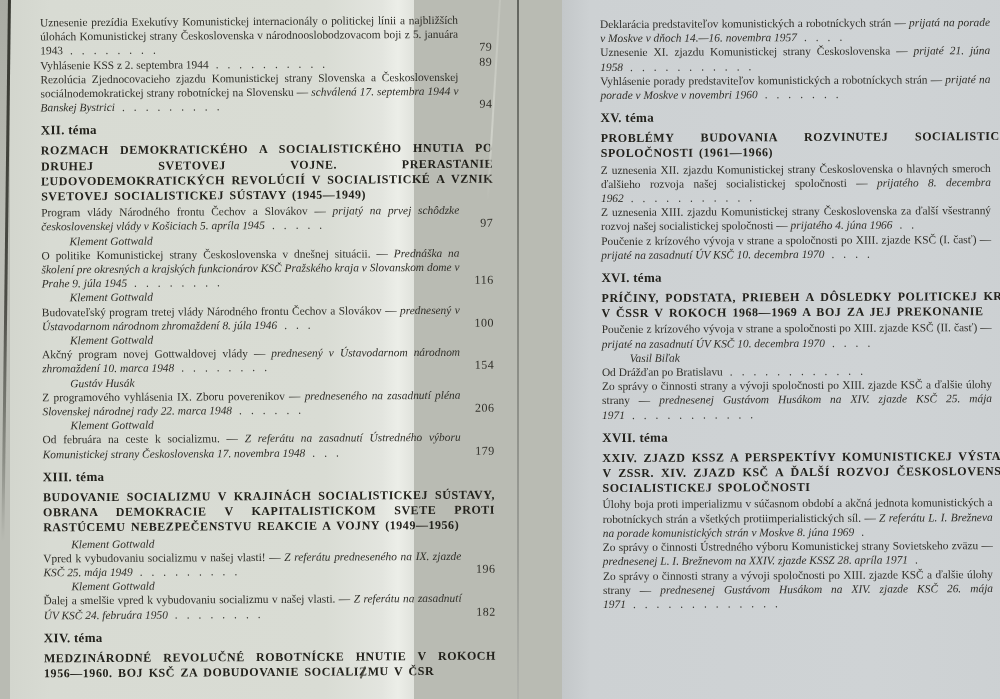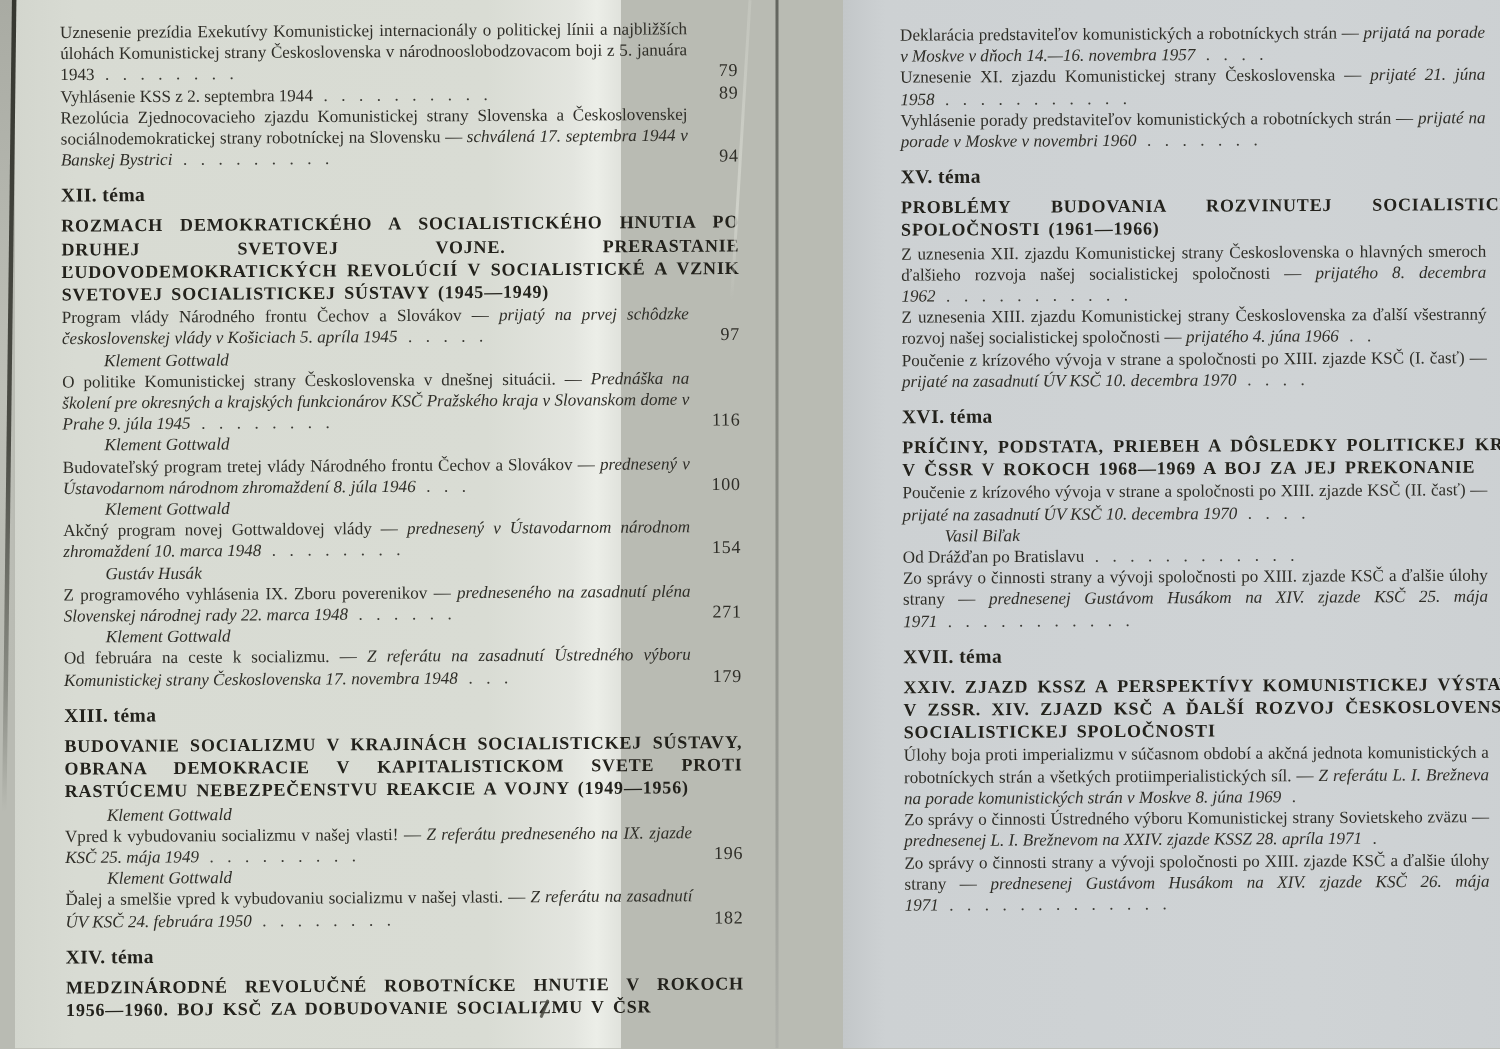--- a/index.html
+++ b/index.html
@@ -78,21 +78,21 @@
       <div class="theme">XII. téma</div>
       <div class="title">ROZMACH DEMOKRATICKÉHO A SOCIALISTICKÉHO HNUTIA PO DRUHEJ SVETOVEJ VOJNE. PRERASTANIE ĽUDOVODEMOKRATICKÝCH REVOLÚCIÍ V SOCIALISTICKÉ A VZNIK SVETOVEJ SOCIALISTICKEJ SÚSTAVY (1945—1949)</div>
       <div class="entry"><span class="rm">Program vlády Národného frontu Čechov a Slovákov — </span><span class="it">prijatý na prvej schôdzke československej vlády v Košiciach 5. apríla 1945</span><span class="dots">.....</span><span class="pg">97</span></div>
       <div class="author">Klement Gottwald</div>
       <div class="entry"><span class="rm">O politike Komunistickej strany Československa v dnešnej situácii. — </span><span class="it">Prednáška na školení pre okresných a krajských funkcionárov KSČ Pražského kraja v Slovanskom dome v Prahe 9. júla 1945</span><span class="dots">........</span><span class="pg">116</span></div>
       <div class="author">Klement Gottwald</div>
       <div class="entry"><span class="rm">Budovateľský program tretej vlády Národného frontu Čechov a Slovákov — </span><span class="it">prednesený v Ústavodarnom národnom zhromaždení 8. júla 1946</span><span class="dots">...</span><span class="pg">100</span></div>
       <div class="author">Klement Gottwald</div>
       <div class="entry"><span class="rm">Akčný program novej Gottwaldovej vlády — </span><span class="it">prednesený v Ústavodarnom národnom zhromaždení 10. marca 1948</span><span class="dots">........</span><span class="pg">154</span></div>
       <div class="author">Gustáv Husák</div>
-      <div class="entry"><span class="rm">Z programového vyhlásenia IX. Zboru poverenikov — </span><span class="it">predneseného na zasadnutí pléna Slovenskej národnej rady 22. marca 1948</span><span class="dots">......</span><span class="pg">271</span></div>
+      <div class="entry"><span class="rm">Z programového vyhlásenia IX. Zboru poverenikov — </span><span class="it">predneseného na zasadnutí pléna Slovenskej národnej rady 22. marca 1948</span><span class="dots">......</span><span class="pg">206</span></div>
       <div class="author">Klement Gottwald</div>
       <div class="entry"><span class="rm">Od februára na ceste k socializmu. — </span><span class="it">Z referátu na zasadnutí Ústredného výboru Komunistickej strany Československa 17. novembra 1948</span><span class="dots">...</span><span class="pg">179</span></div>
       <div class="theme">XIII. téma</div>
       <div class="title">BUDOVANIE SOCIALIZMU V KRAJINÁCH SOCIALISTICKEJ SÚSTAVY, OBRANA DEMOKRACIE V KAPITALISTICKOM SVETE PROTI RASTÚCEMU NEBEZPEČENSTVU REAKCIE A VOJNY (1949—1956)</div>
       <div class="author">Klement Gottwald</div>
       <div class="entry"><span class="rm">Vpred k vybudovaniu socializmu v našej vlasti! — </span><span class="it">Z referátu predneseného na IX. zjazde KSČ 25. mája 1949</span><span class="dots">.........</span><span class="pg">196</span></div>
       <div class="author">Klement Gottwald</div>
       <div class="entry"><span class="rm">Ďalej a smelšie vpred k vybudovaniu socializmu v našej vlasti. — </span><span class="it">Z referátu na zasadnutí ÚV KSČ 24. februára 1950</span><span class="dots">........</span><span class="pg">182</span></div>
       <div class="theme">XIV. téma</div>
       <div class="title">MEDZINÁRODNÉ REVOLUČNÉ ROBOTNÍCKE HNUTIE V ROKOCH 1956—1960. BOJ KSČ ZA DOBUDOVANIE SOCIALIZMU V ČSR</div>

